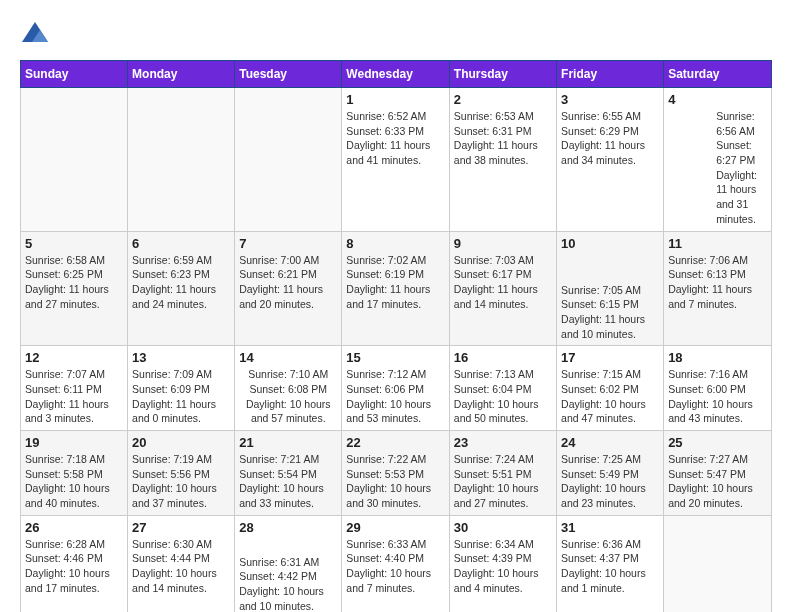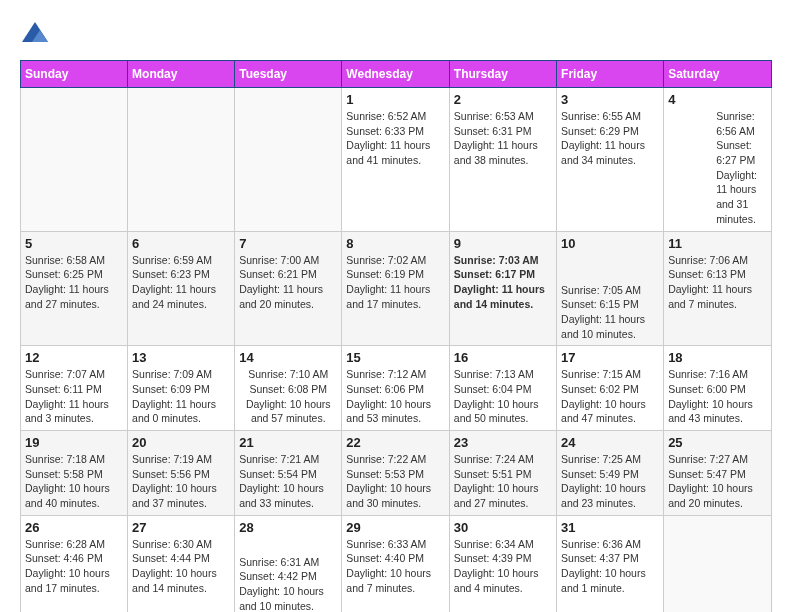--- a/index.html
+++ b/index.html
@@ -52,21 +52,21 @@
       font-size: 15px;
       color: #333;
       font-weight: bold;
     }
     table {
       width: 100%;
       border-collapse: collapse;
       font-size: 11px;
     }
     thead th {
-      background-color: #d946ef;
+      background-color: #6d28d9;
       color: #fff;
       padding: 6px 4px;
       text-align: left;
       font-size: 12px;
       font-weight: bold;
       border: 1px solid #1e4a8a;
     }
     tbody td {
       border: 1px solid #ccc;
       vertical-align: top;
@@ -184,21 +184,21 @@
         </td>
         <td>
           <span class="day-number">8</span>
           <div class="day-info" style="white-space: pre-line;">Sunrise: 7:02 AM
 Sunset: 6:19 PM
 Daylight: 11 hours
 and 17 minutes.</div>
         </td>
         <td>
           <span class="day-number">9</span>
-          <div class="day-info" style="white-space: pre-line; font-weight: bold;">Sunrise: 7:03 AM
+          <div class="day-info" style="white-space: pre-line;">Sunrise: 7:03 AM
 Sunset: 6:17 PM
 Daylight: 11 hours
 and 14 minutes.</div>
         </td>
         <td>
           <span class="day-number">10</span>
           <div class="day-info" style="white-space: pre-line; margin-top: 32px;">Sunrise: 7:05 AM
 Sunset: 6:15 PM
 Daylight: 11 hours
 and 10 minutes.</div>

